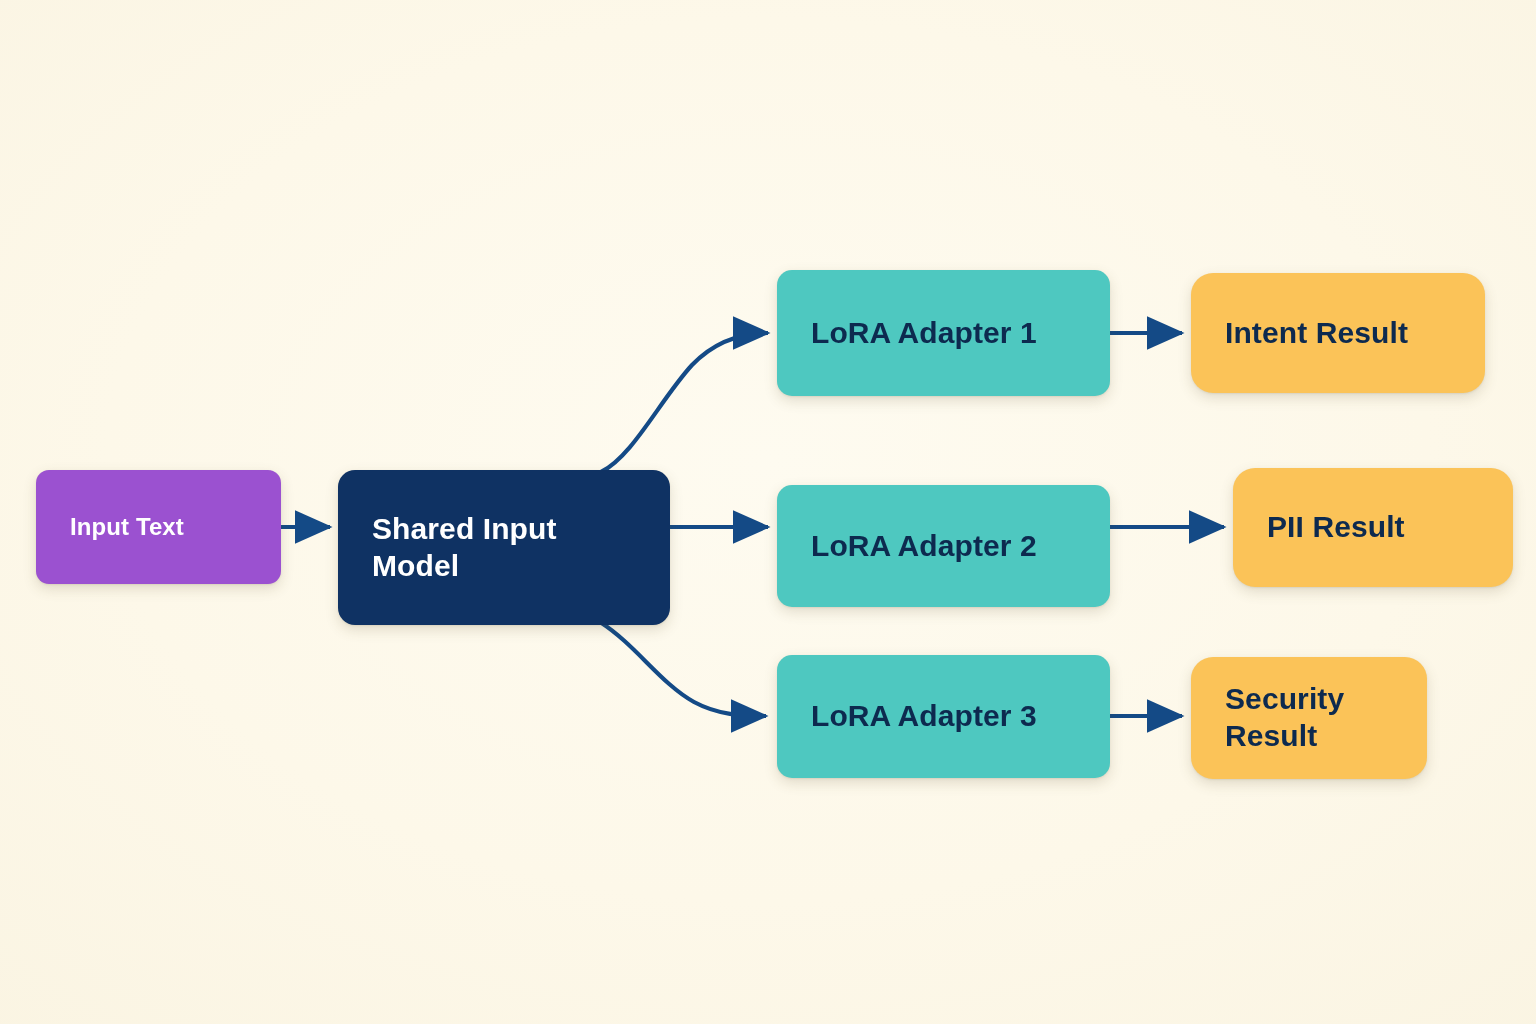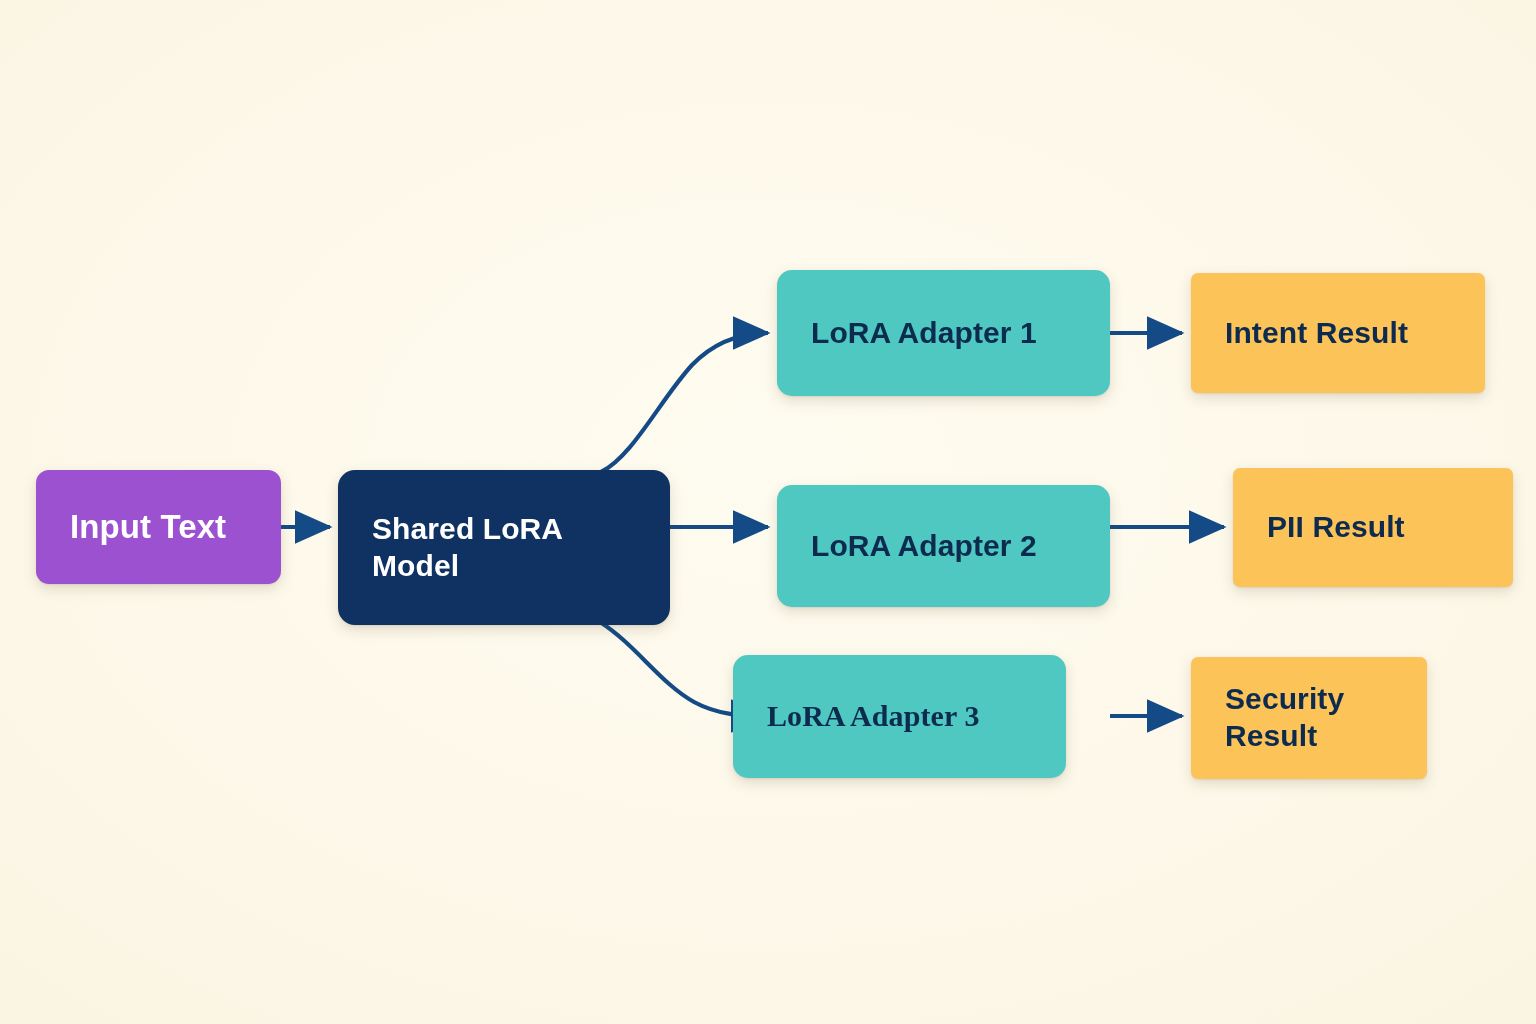--- a/index.html
+++ b/index.html
@@ -43,40 +43,40 @@
     font-weight: 600;
     line-height: 1.22;
     white-space: pre-line;
   }
   .node-input {
     background: #9b51d0;
     border-radius: 13px;
   }
   .node-input .label {
     color: #ffffff;
-    font-size: 33px;
+    font-size: 24px;
   }
   .node-base {
     background: #0f3263;
     border-radius: 17px;
   }
   .node-base .label {
     color: #ffffff;
     font-size: 30px;
   }
   .node-adapter {
     background: #4ec8c0;
     border-radius: 15px;
   }
   .node-adapter .label {
     color: #0d2a4f;
   }
   .node-result {
     background: #fbc358;
-    border-radius: 7px;
+    border-radius: 22px;
   }
   .node-result .label {
     color: #0d2a4f;
   }
 </style>
 </head>
 <body>
 
 <div id="canvas">
 
@@ -102,33 +102,33 @@
 
       <path d="M1110,716 L1182,716" marker-end="url(#arrowhead)"></path>
     </g>
   </svg>
 
   <div class="node node-input" style="left:36px; top:470px; width:245px; height:114px;">
     <span class="label">Input Text</span>
   </div>
 
   <div class="node node-base" style="left:338px; top:470px; width:332px; height:155px;">
-    <span class="label">Shared LoRA
+    <span class="label">Shared Input
 Model</span>
   </div>
 
   <div class="node node-adapter" style="left:777px; top:270px; width:333px; height:126px;">
     <span class="label">LoRA Adapter 1</span>
   </div>
 
   <div class="node node-adapter" style="left:777px; top:485px; width:333px; height:122px;">
     <span class="label">LoRA Adapter 2</span>
   </div>
 
-  <div class="node node-adapter" style="left:733px; top:655px; width:333px; height:123px;font-family:Liberation Serif, serif;">
+  <div class="node node-adapter" style="left:777px; top:655px; width:333px; height:123px;">
     <span class="label">LoRA Adapter 3</span>
   </div>
 
   <div class="node node-result" style="left:1191px; top:273px; width:294px; height:120px;">
     <span class="label">Intent Result</span>
   </div>
 
   <div class="node node-result" style="left:1233px; top:468px; width:280px; height:119px;">
     <span class="label">PII Result</span>
   </div>

